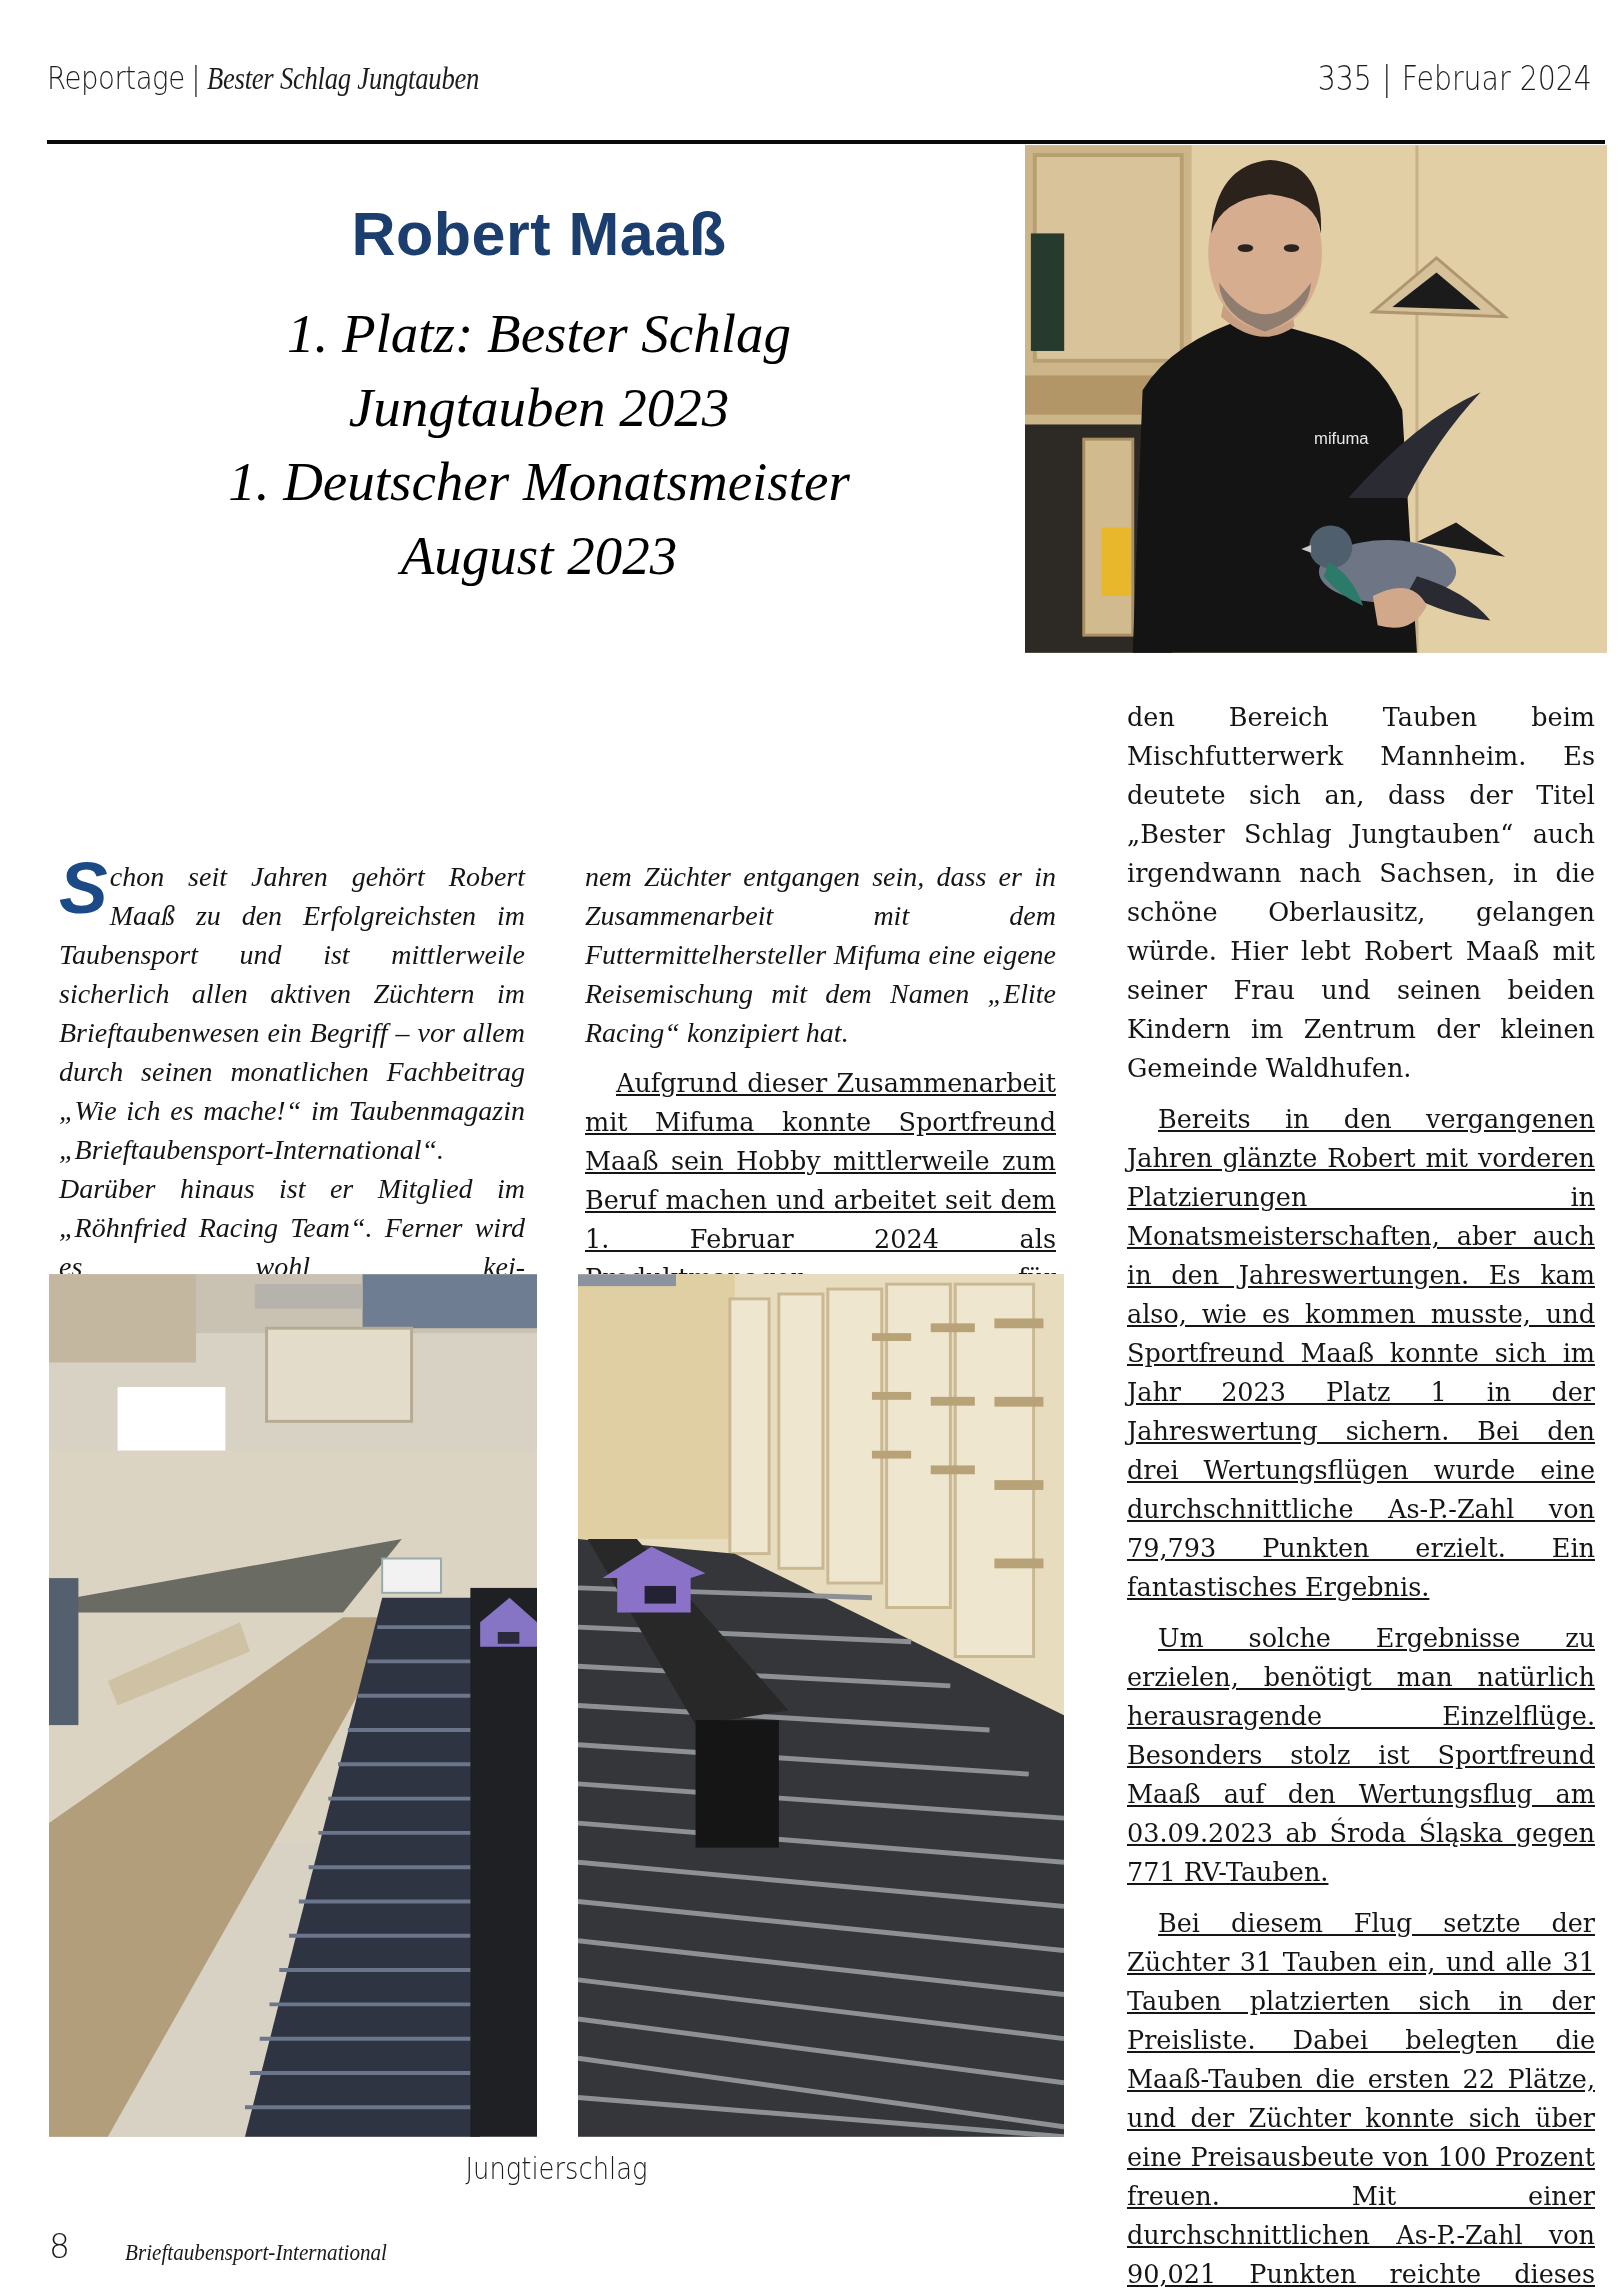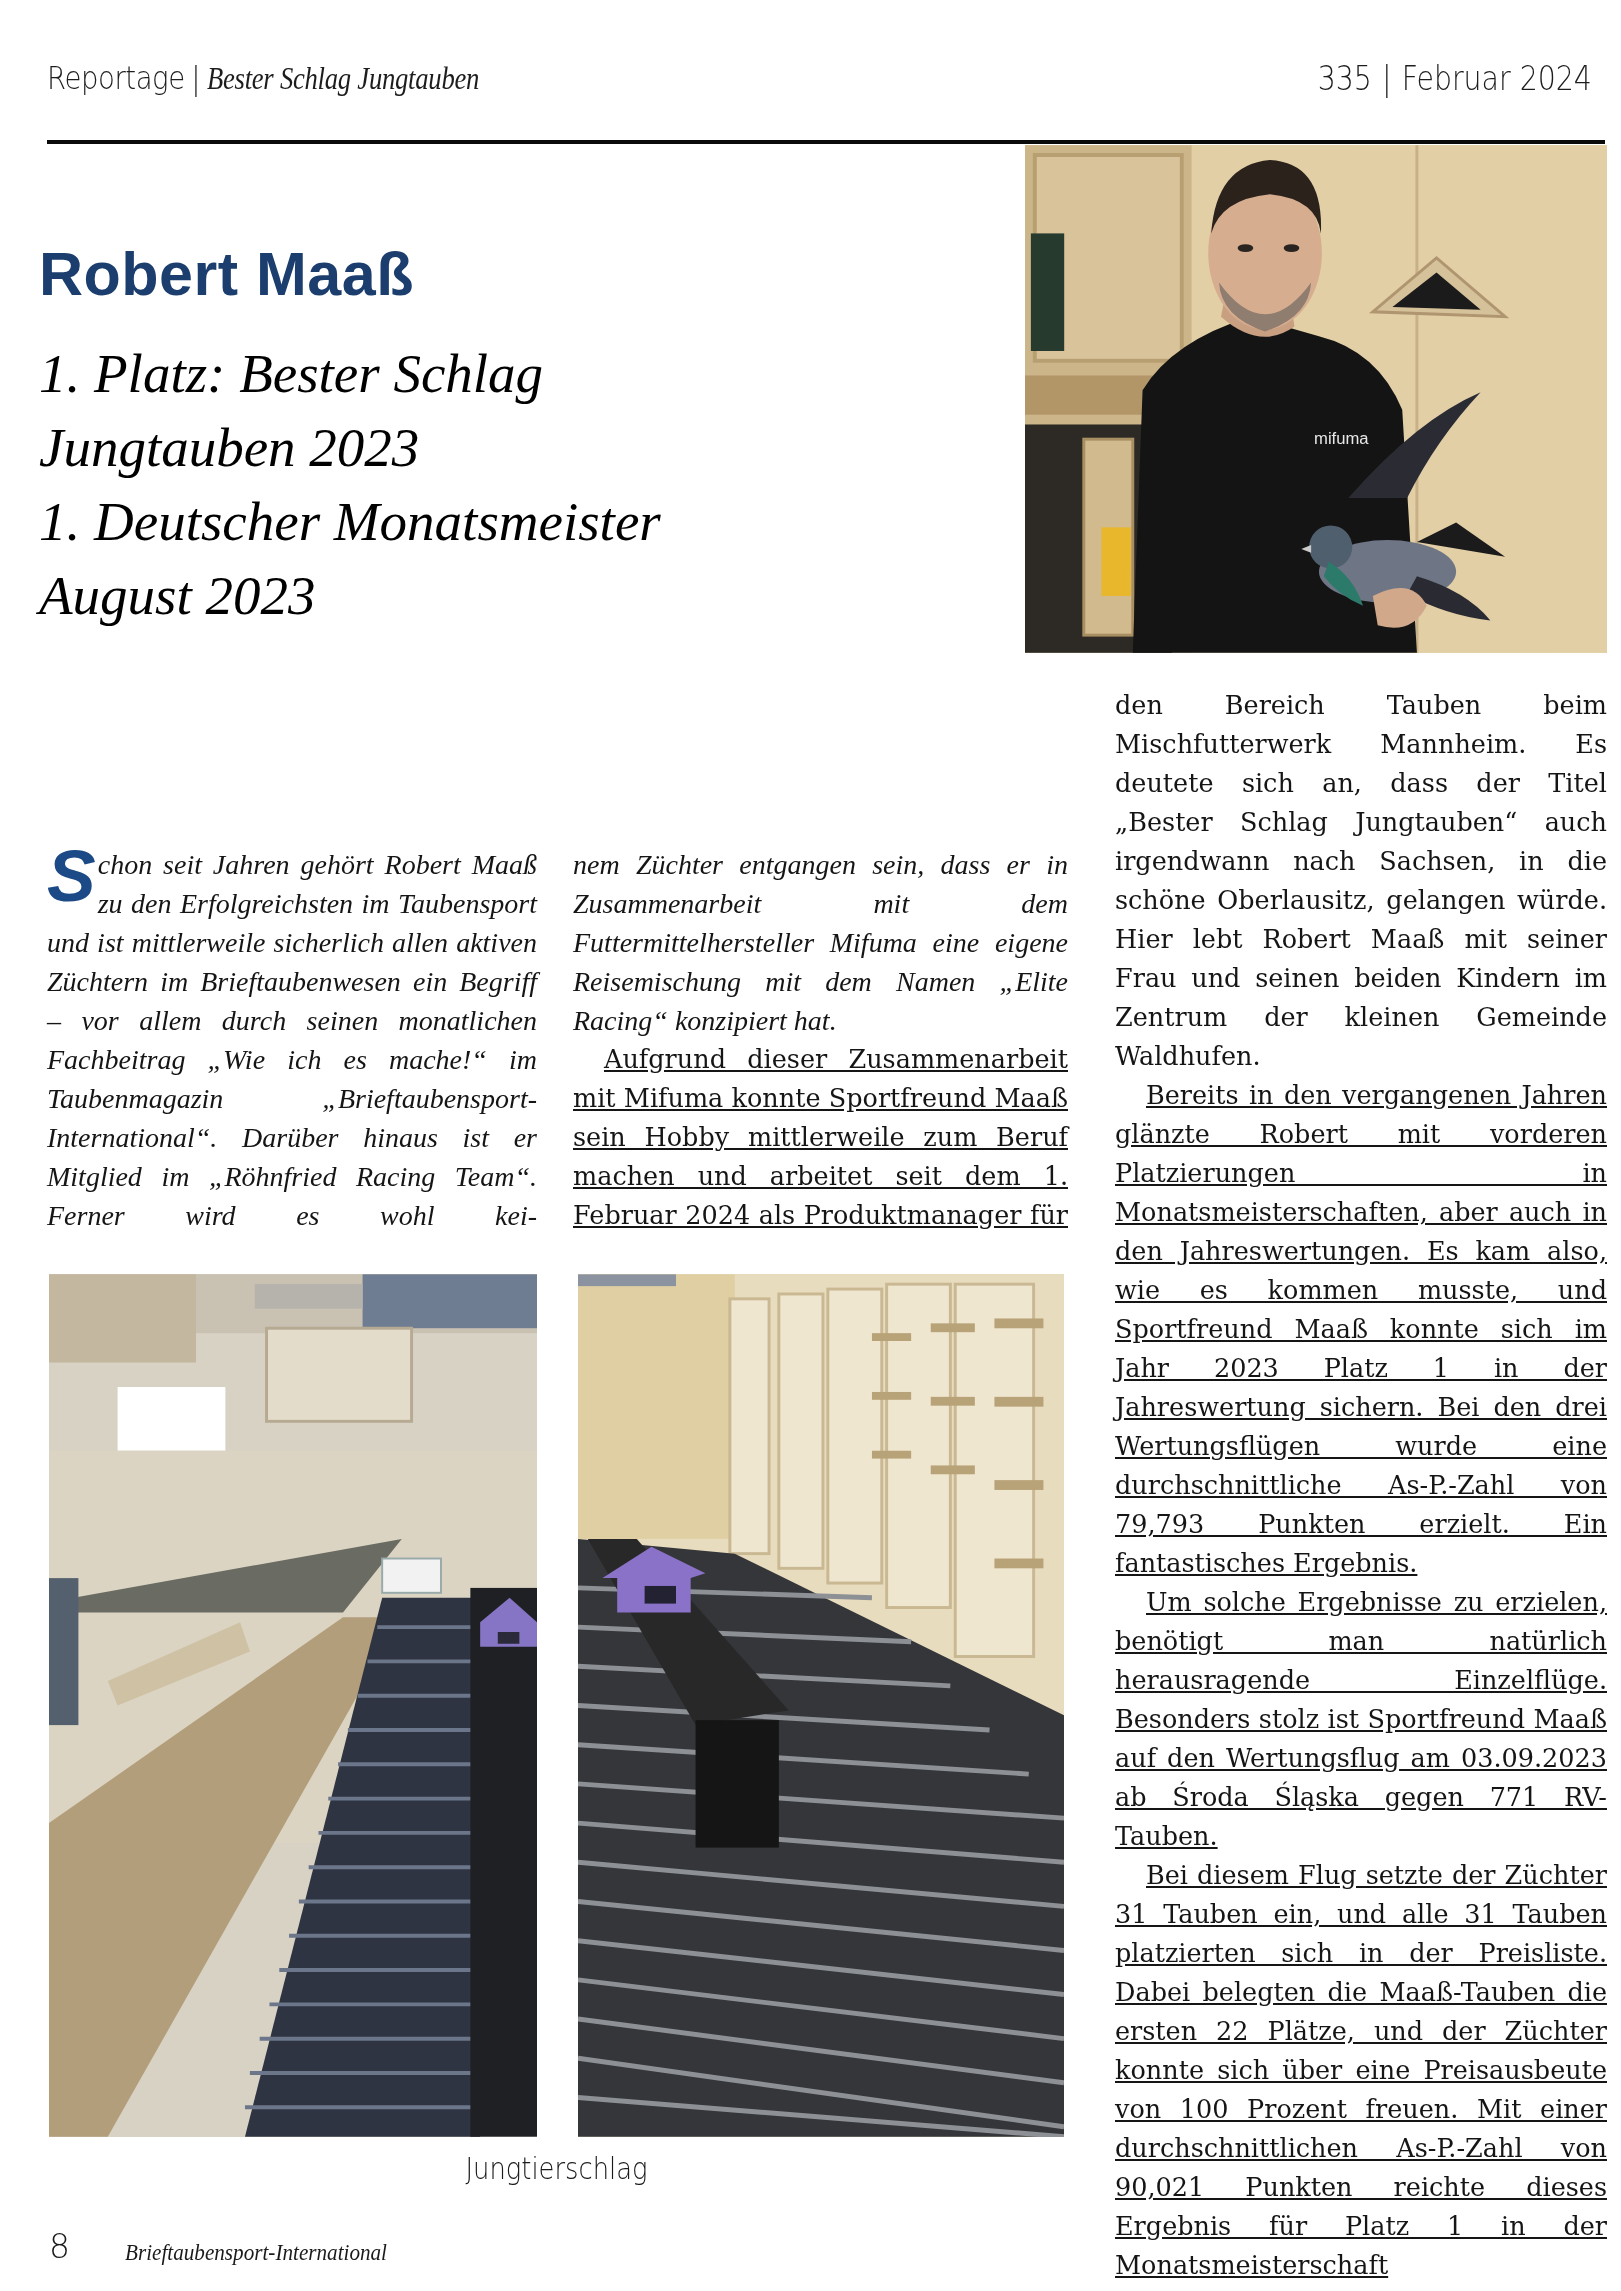--- a/index.html
+++ b/index.html
@@ -8,30 +8,30 @@
 
   
   .rh-left { left: 47px; top: 59px; font-family: "DejaVu Sans", sans-serif; font-weight: 200; font-size: 32px; letter-spacing: -0.5px; color: #1d1d1d; white-space: nowrap; transform: scaleX(0.86); transform-origin: left center; }
   .rh-left .sep { margin: 0 7.8px; }
   .rh-left .topic { font-family: "Liberation Serif", serif; font-style: italic; font-weight: 400; font-size: 31px; letter-spacing: -0.3px; }
   .rh-right { right: 29px; top: 59px; font-family: "DejaVu Sans", sans-serif; font-weight: 200; font-size: 33px; color: #1d1d1d; white-space: nowrap; transform: scaleX(0.86); transform-origin: right center; }
   .rh-right .sep { margin: 0 11.8px; }
   .rule { left: 47px; top: 140px; width: 1558px; height: 3.9px; background: #0a0a0a; }
 
   
-  .title-block { left: 39px; top: 201px; width: 1000px; text-align: left; color: #1a3455; margin-top: 40px; }
+  .title-block { left: 39px; top: 201px; width: 1000px; text-align: center; color: #1a3455; }
   .name { font-family: "Liberation Sans", sans-serif; font-weight: 700; font-size: 61px; color: #1b3e6e; letter-spacing: 0.5px; margin-bottom: 29px; line-height: 1.1; }
   .subtitle { font-family: "Liberation Serif", serif; font-style: italic; font-size: 55px; line-height: 74px; color: #000000; }
 
   
   .portrait { left: 1025px; top: 145px; width: 582px; height: 508px; overflow: hidden; background: linear-gradient(90deg, #d8c49c 0%, #e6d2aa 40%, #ebdab7 100%); }
 
   
   .col { font-size: 28px; line-height: 39px; text-align: justify; hyphens: manual; }
-  .col p { margin: 0; }
+  .col p { margin: 12px; }
   .col-serif-it { font-family: "Liberation Serif", serif; font-style: italic; }
   .col-serif { font-family: "DejaVu Serif", serif; font-size: 25.5px; }
   .col1 { left: 47px; top: 845px; width: 490px; }
   .col2 { left: 573px; top: 845px; width: 495px; }
   .col3 { left: 1115px; top: 686px; width: 492px; }
   .indent { text-indent: 31px; text-decoration: underline; }
   .dropcap { float: left; font-family: "Liberation Sans", sans-serif; font-weight: 700; font-style: italic; font-size: 73px; line-height: 53px; color: #1b4a86; margin: 3.9px 2px 0 0; }
   .lastline { text-align-last: justify; }
 
   

